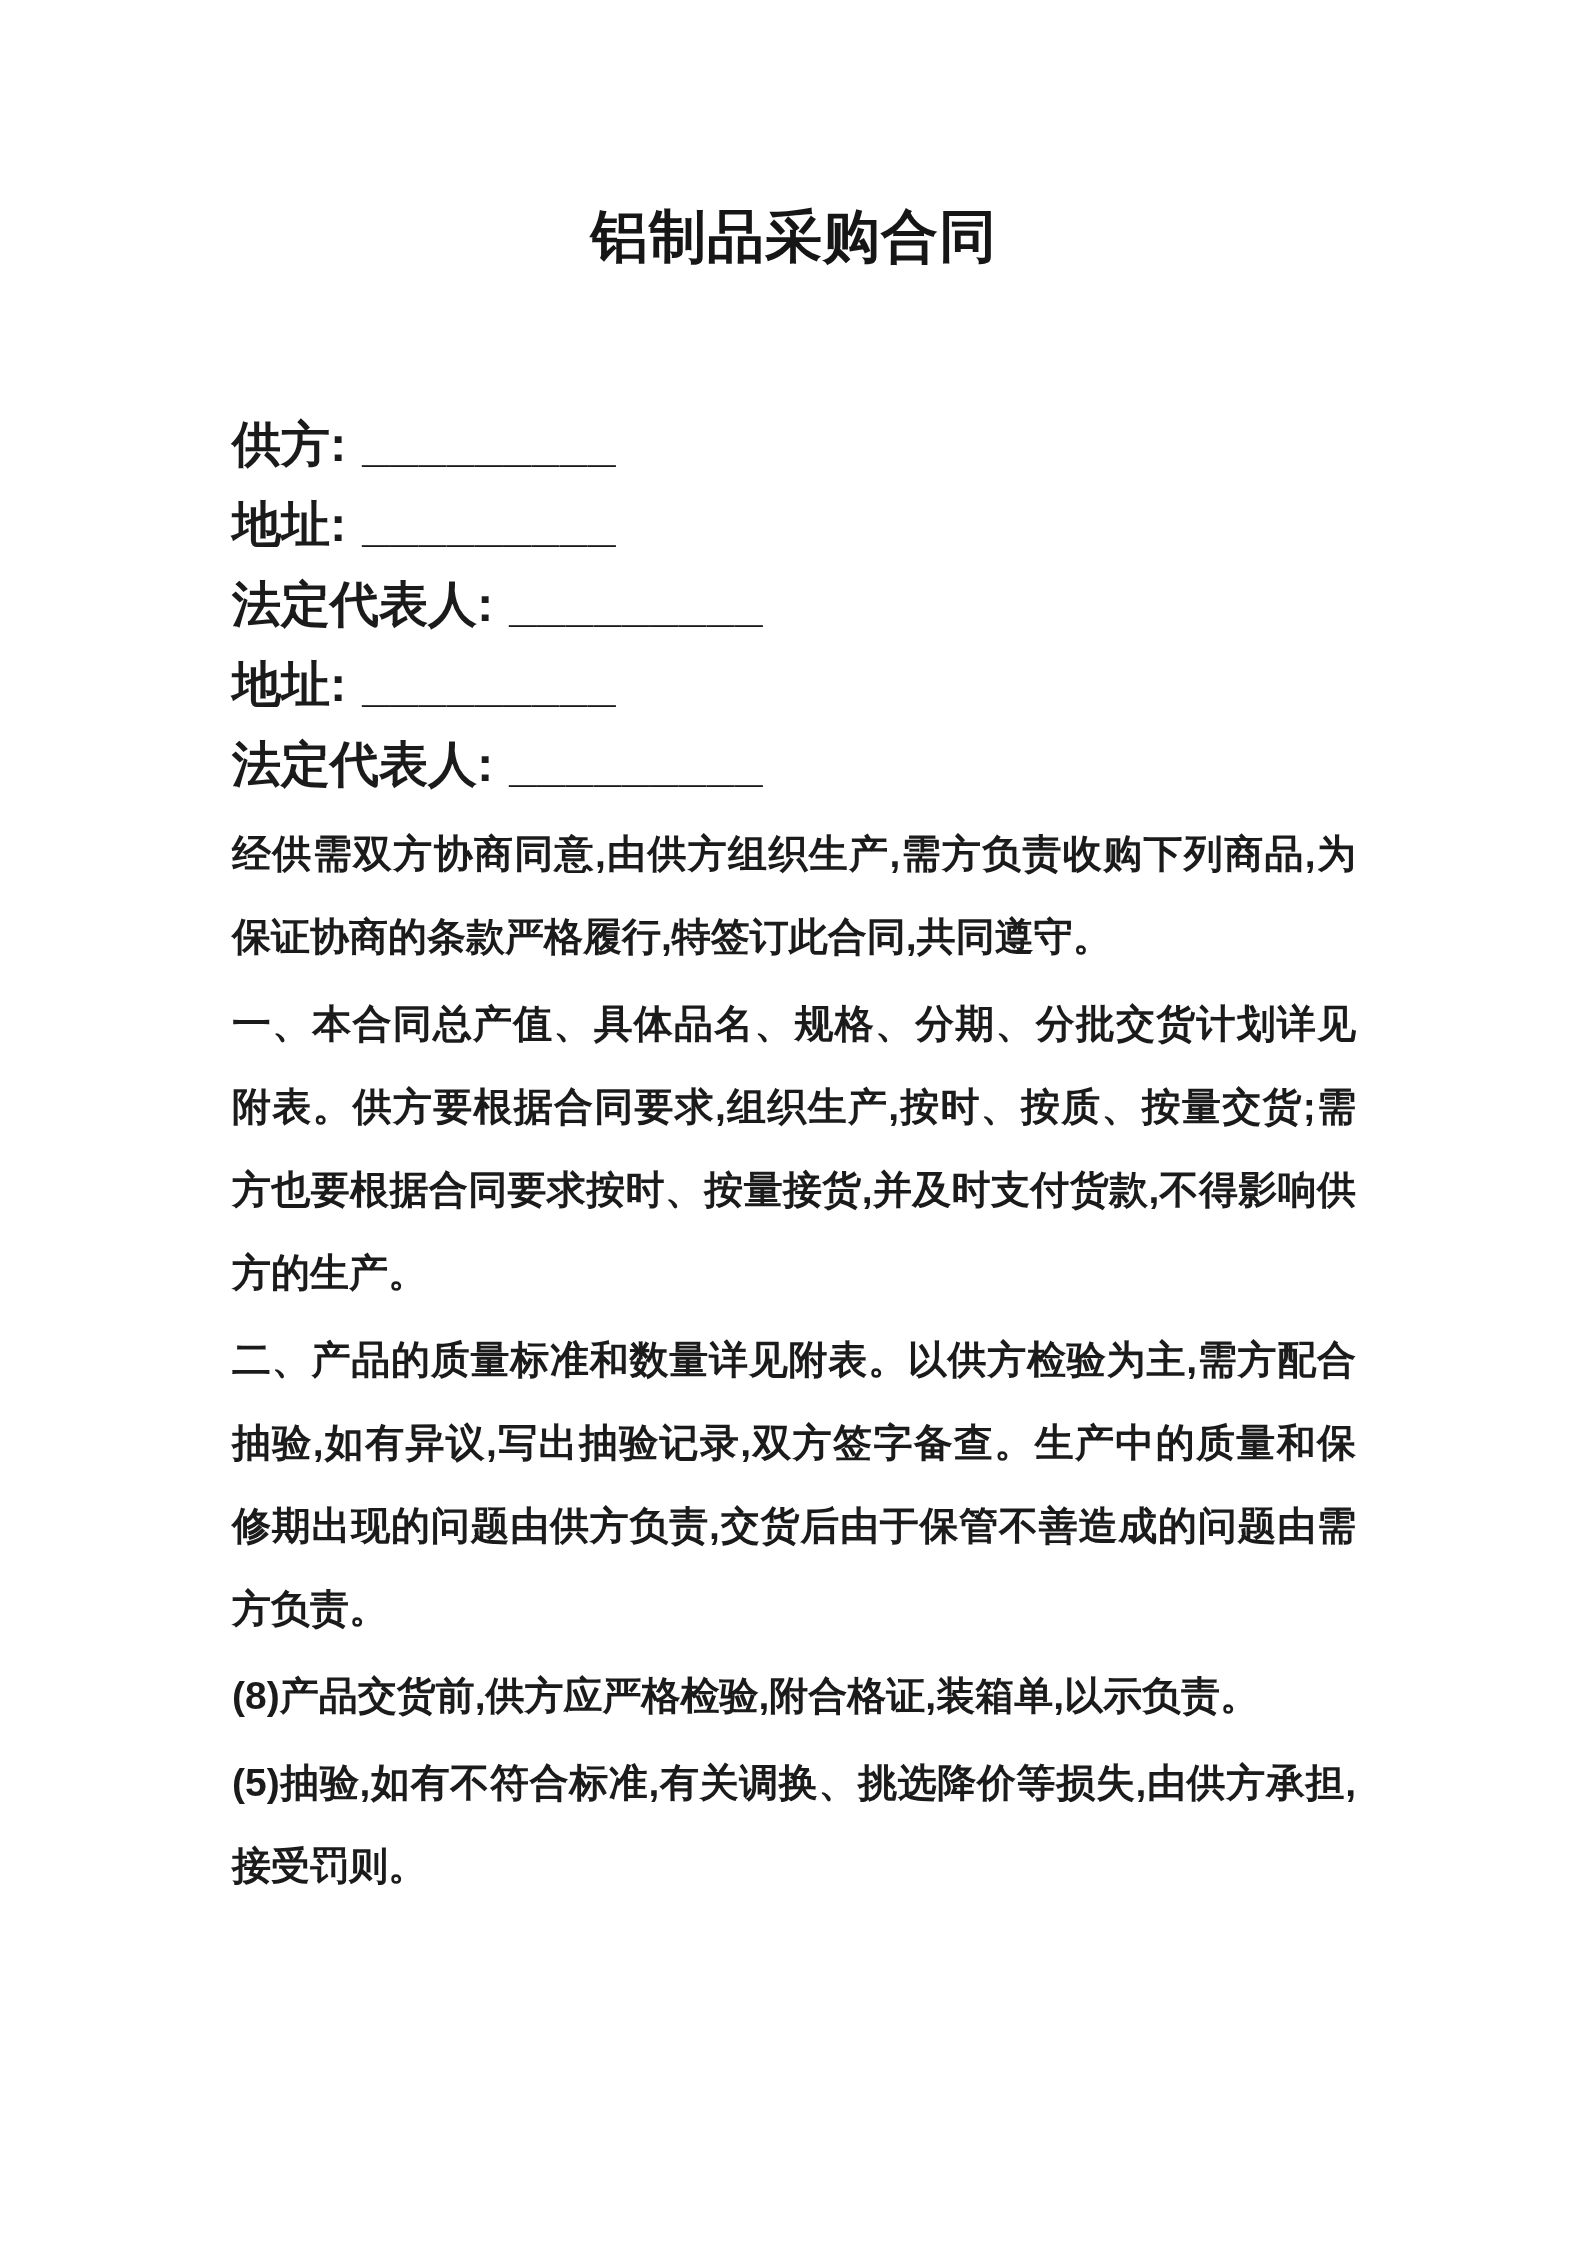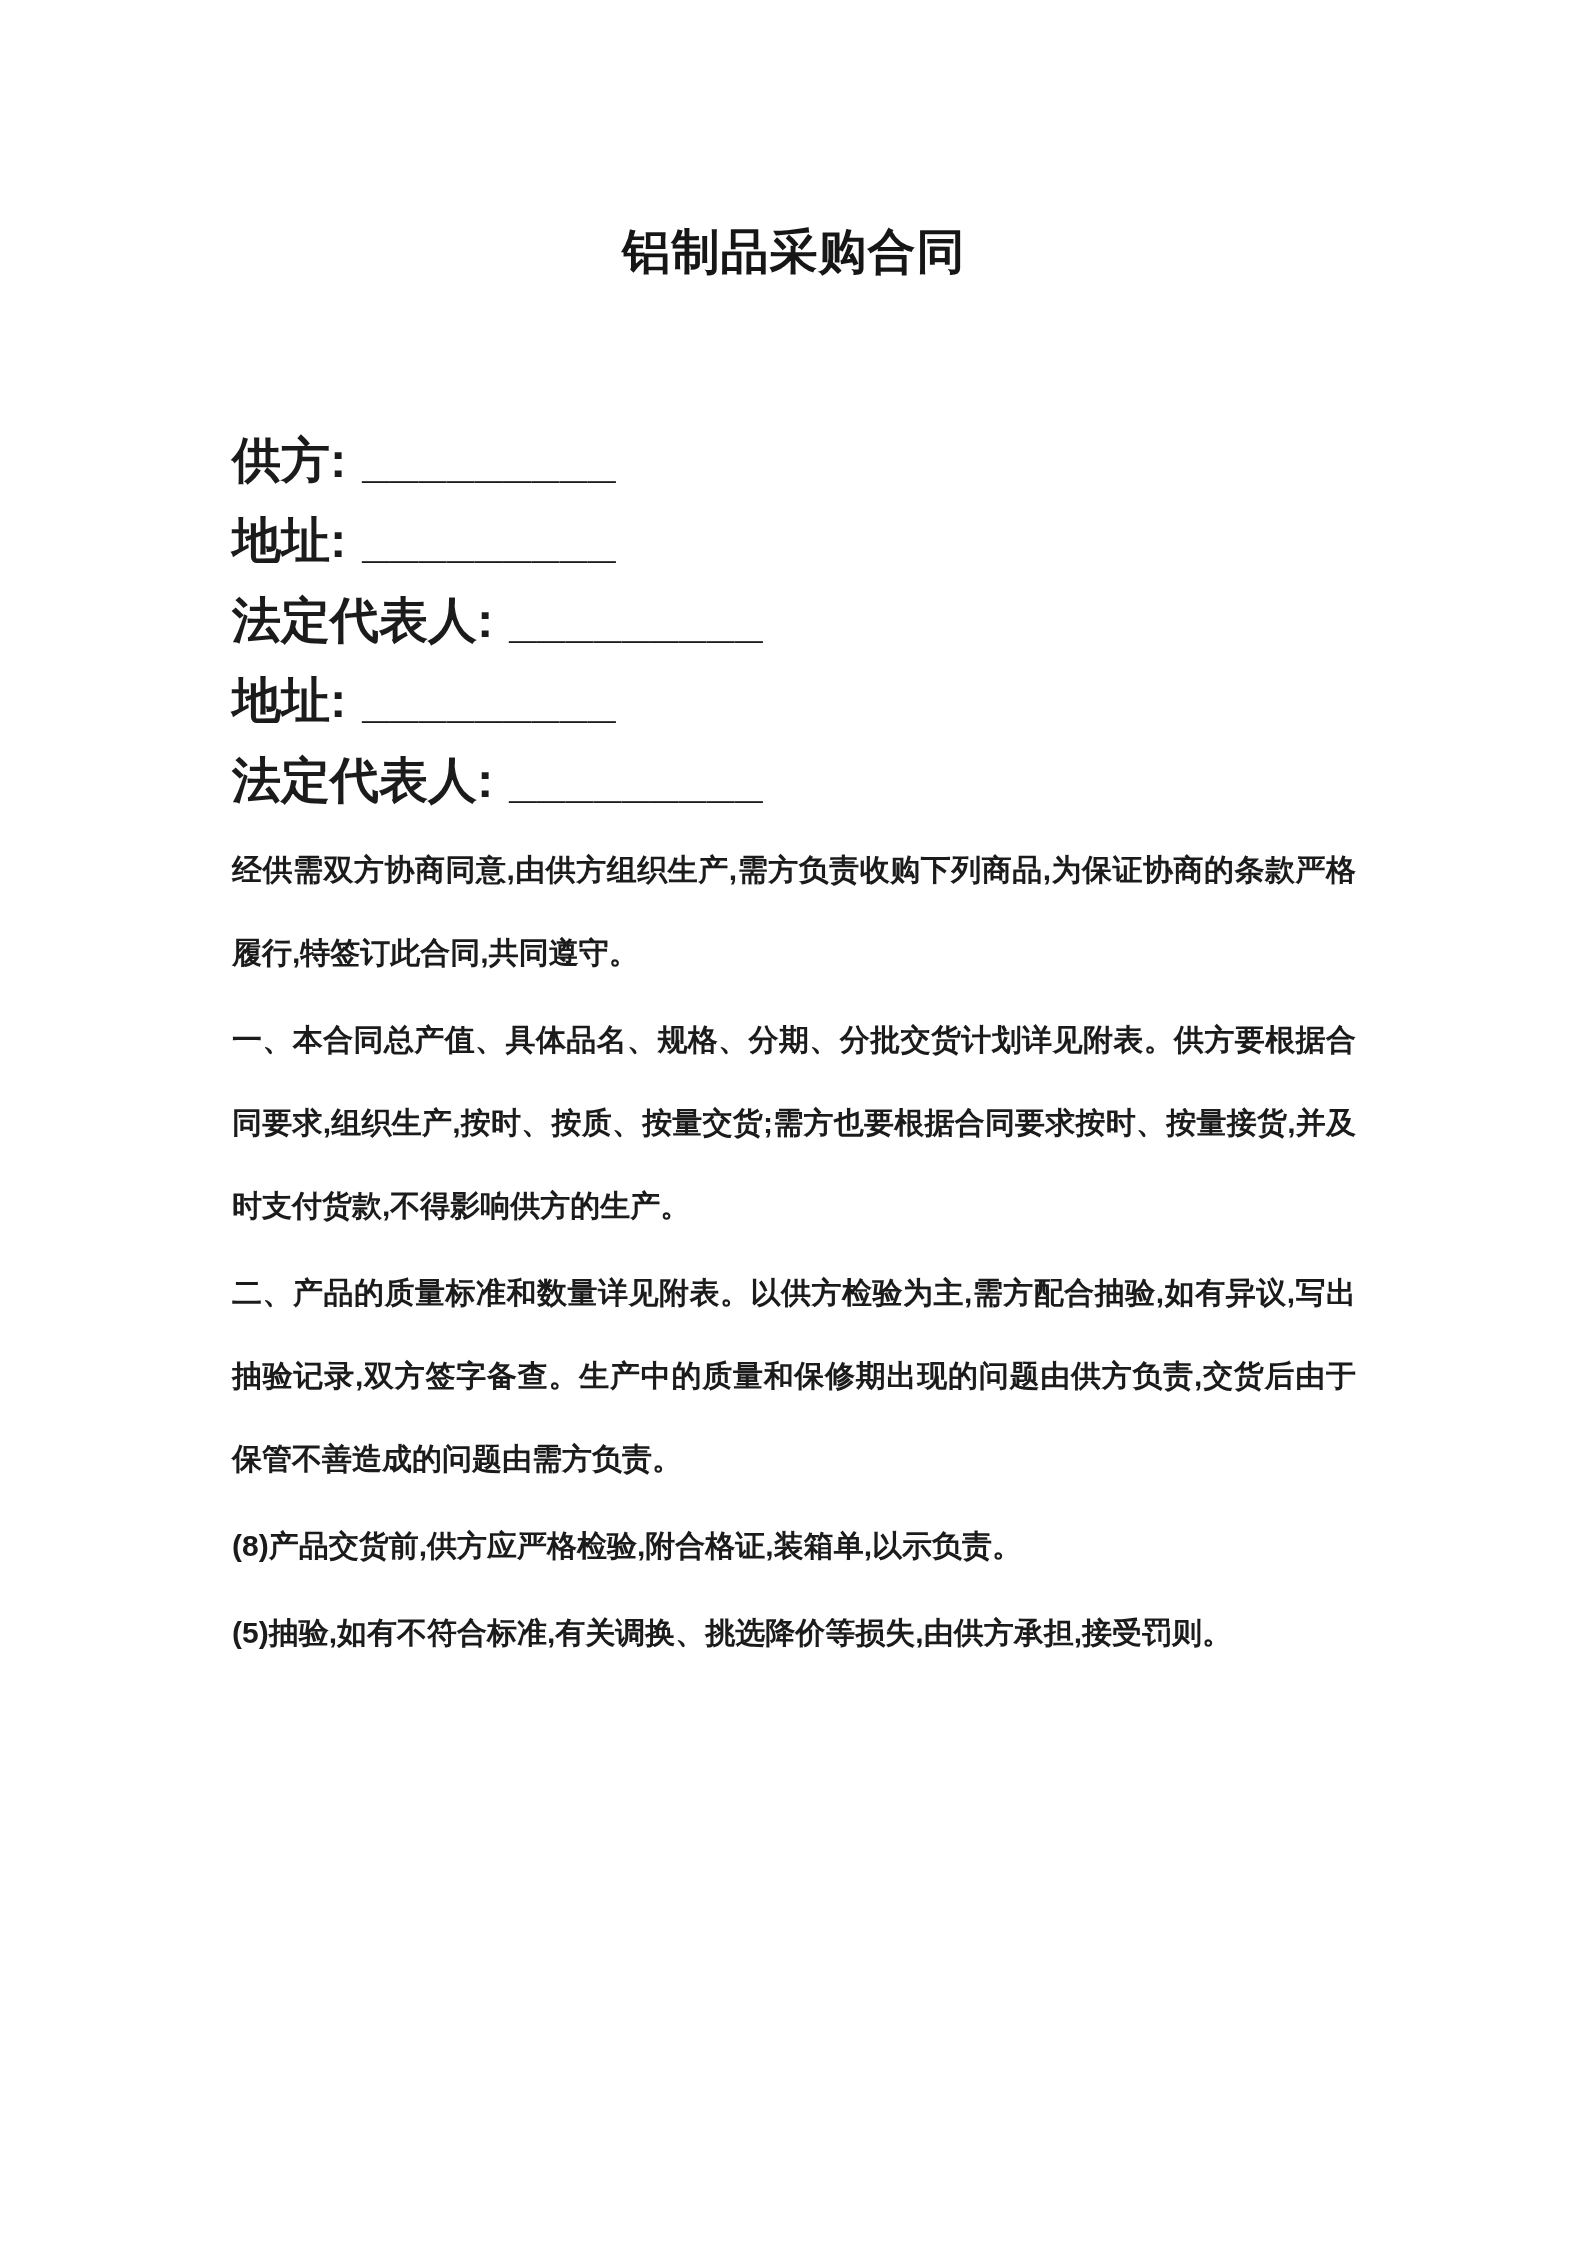--- a/index.html
+++ b/index.html
@@ -16,24 +16,24 @@
     font-family: "Liberation Sans", sans-serif;
     color: #1b1b1b;
   }
   .content {
     position: absolute;
     left: 232px;
     right: 230px;
     top: 0;
   }
   .doc-title {
-    margin: 16px;
+    margin: 0;
     padding-top: 208px;
     text-align: center;
-    font-size: 48px;
+    font-size: 57px;
     line-height: 56px;
     font-weight: 700;
     color: #161616;
     letter-spacing: 1px;
   }
   .party-block {
     margin-top: 140px;
   }
   .party-line {
     font-size: 49px;
@@ -43,21 +43,21 @@
   }
   .party-line .blank {
     margin-left: 16px;
     letter-spacing: 1px;
   }
   .body-block {
     margin-top: 8px;
   }
   .para {
     margin: 0;
-    font-size: 30px;
+    font-size: 39px;
     line-height: 83px;
     font-weight: 600;
     text-align: justify;
     text-align-last: left;
     word-break: break-all;
   }
   .para + .para {
     margin-top: 4px;
   }
 </style>

